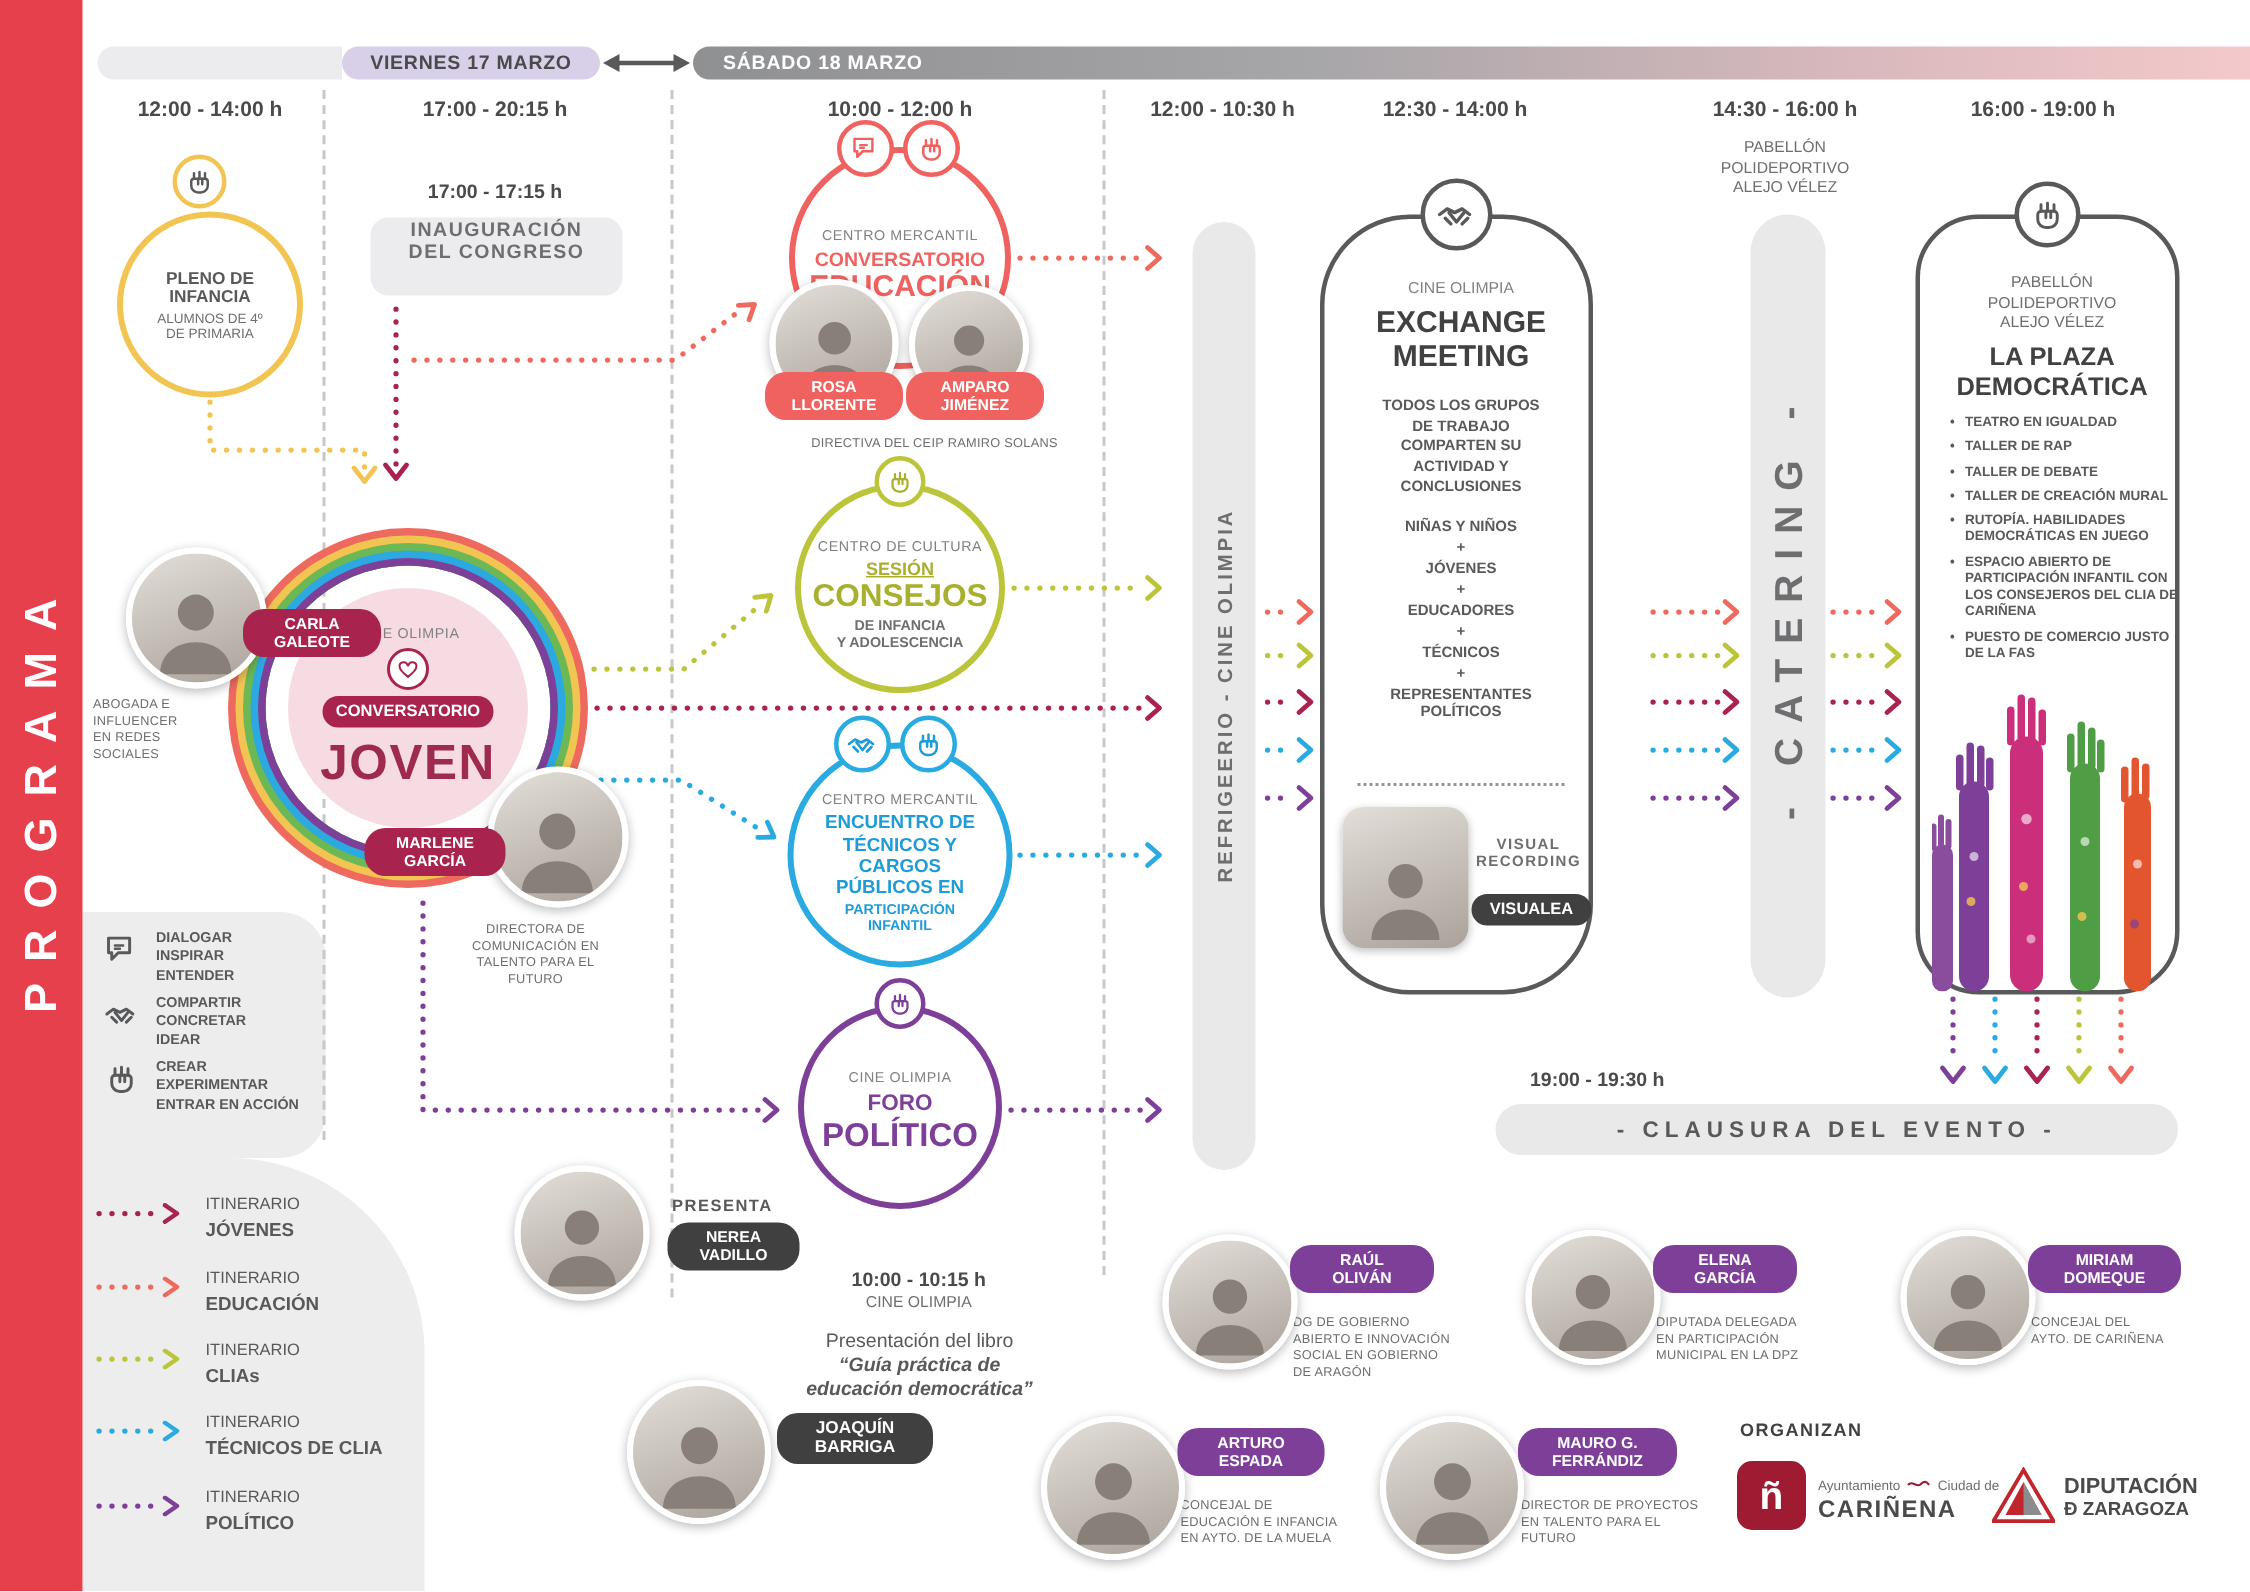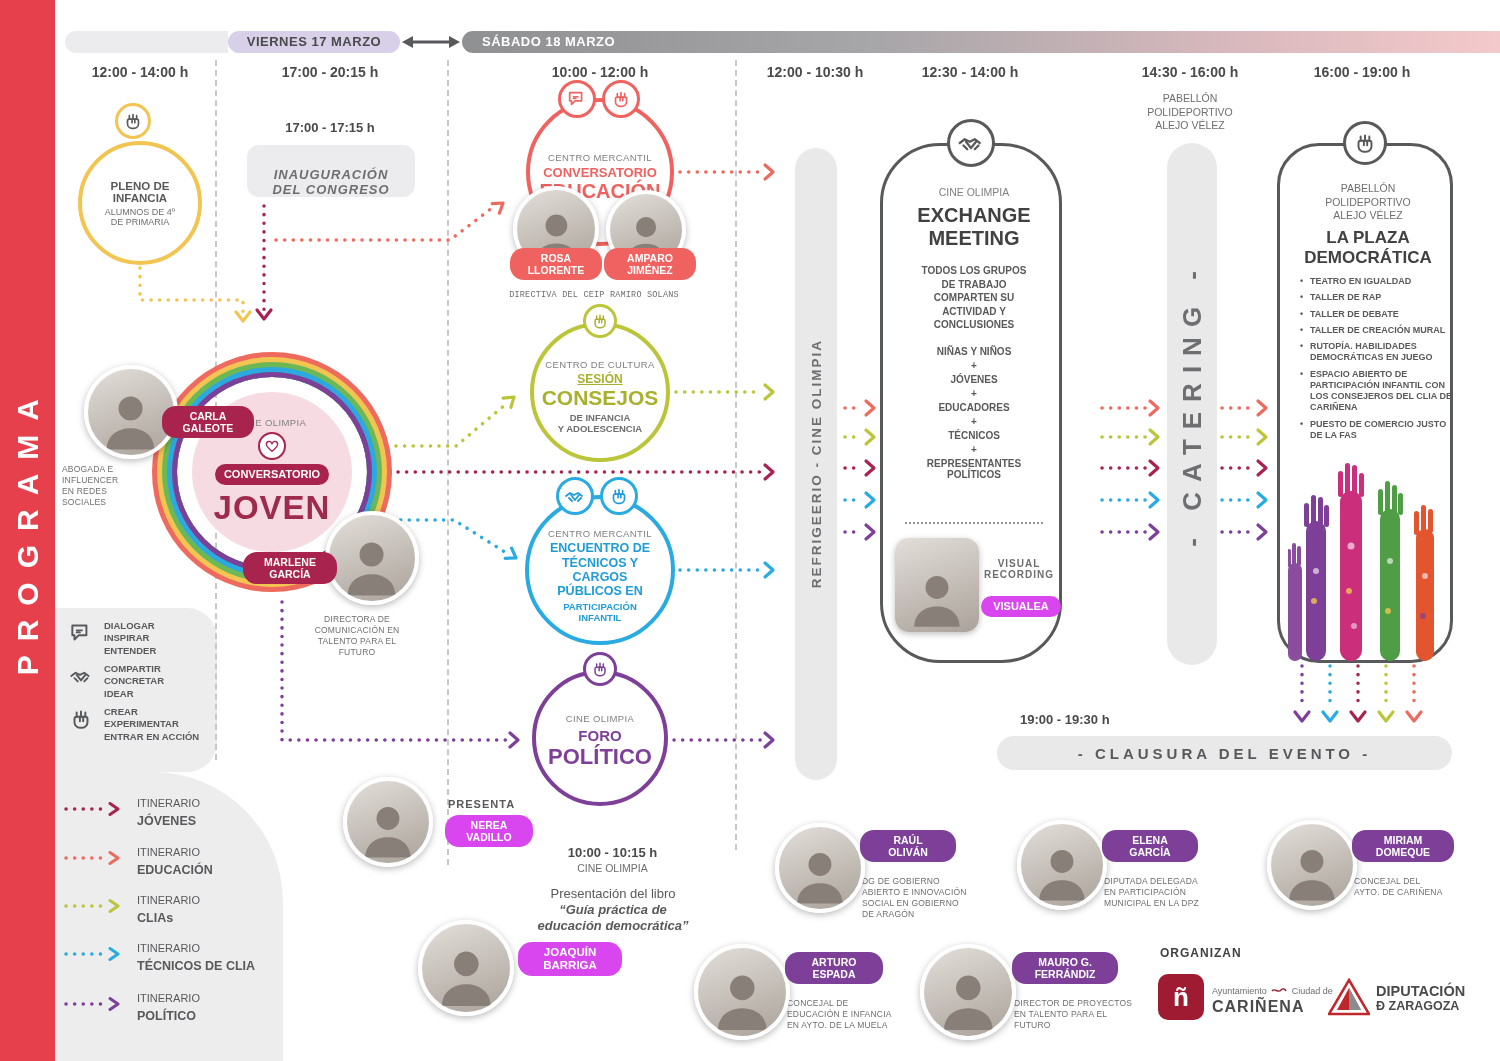--- a/index.html
+++ b/index.html
@@ -23,21 +23,21 @@
             background:linear-gradient(90deg,#8f9092 0%,#a7a6a9 40%,#d9b9bd 75%,#f4c9cb 100%);
             color:#fff;font-weight:bold;font-size:13px;line-height:22px;padding-left:20px;box-sizing:border-box;letter-spacing:.5px;}
   .time{font-weight:bold;font-size:14px;color:#4a4a4c;width:150px;text-align:center;}
   .dashcol{border-left:2px dashed #c8c8ca;width:0;}
   
   .ev{border-radius:50%;background:#fff;border-style:solid;border-width:4px;display:flex;flex-direction:column;
       align-items:center;justify-content:center;text-align:center;box-sizing:border-box;}
   .badge{border-radius:50%;background:#fff;border-style:solid;border-width:3px;display:flex;align-items:center;justify-content:center;z-index:3;box-sizing:border-box;}
   .venue{font-size:9.5px;color:#808184;letter-spacing:.4px;text-align:center;}
   .pill{color:#fff;font-weight:bold;border-radius:14px;padding:4px 9px;line-height:1.15;text-align:center;display:inline-block;font-size:10.5px;}
-  .bg-maroon{background:#a8234d;} .bg-coral{background:#f0625f;} .bg-purple{background:#7d3f98;} .bg-dark{background:#d946ef;}
+  .bg-maroon{background:#a8234d;} .bg-coral{background:#f0625f;} .bg-purple{background:#7d3f98;} .bg-dark{background:#404040;}
   .photo{border-radius:50%;background:linear-gradient(160deg,#e3ded9,#aaa29a);border:4px solid #fff;
          box-shadow:0 2px 7px rgba(0,0,0,.28);overflow:hidden;display:flex;align-items:flex-end;justify-content:center;box-sizing:border-box;z-index:3;}
   .photo svg{width:78%;height:78%;fill:#877f78;}
   .rolecap{font-size:8.5px;color:#6d6e70;line-height:1.3;letter-spacing:.2px;}
   
   #rainbow{left:177px;top:377px;width:190px;height:190px;border-radius:50%;
     box-shadow:0 0 0 5px #7d3f98,0 0 0 10px #2da9e1,0 0 0 15px #6cb854,0 0 0 20px #f2c553,0 0 0 25px #ef6a5e;}
   #joven-inner{left:192px;top:392px;width:160px;height:160px;border-radius:50%;background:#f6dce2;
     display:flex;flex-direction:column;align-items:center;justify-content:center;gap:4px;z-index:2;}
   
@@ -220,21 +220,21 @@
     <div class="pre" style="font-size:9px;color:#6d6e70;margin-top:3px;">ALUMNOS DE 4º
 DE PRIMARIA</div>
   </div>
   <div class="abs badge ic" style="left:115px;top:103px;width:36px;height:36px;border-color:#f2c553;">
     <svg width="22" height="22">
         <use href="#i-fist"></use>
       </svg>
   </div>
 
   <div class="abs c" style="left:255px;top:120px;width:150px;font-weight:bold;font-size:13px;color:#4a4a4c;">17:00 - 17:15 h</div>
-  <div class="abs layer" style="left:247px;top:145px;width:168px;height:52px;background:#ececee;border-radius:12px;display:flex;align-items:flex-end;justify-content:center;font-style:italic;">
+  <div class="abs layer" style="left:247px;top:145px;width:168px;height:52px;background:#ececee;border-radius:12px;display:flex;align-items:flex-start;justify-content:center;">
     <div class="c pre" style="font-weight:bold;font-size:13px;color:#6d6e70;letter-spacing:1px;">INAUGURACIÓN
 DEL CONGRESO</div>
   </div>
 
   <div class="abs ev layer" style="left:526px;top:98px;width:148px;height:148px;border-color:#f0625f;">
     <div class="venue" style="margin-top:10px;">CENTRO MERCANTIL</div>
     <div style="font-size:13px;font-weight:bold;color:#f0625f;margin-top:2px;">CONVERSATORIO</div>
     <div style="font-size:20px;font-weight:bold;color:#f0625f;">EDUCACIÓN</div>
   </div>
   <div class="abs badge" style="left:558px;top:80px;width:38px;height:38px;border-color:#f0625f;color:#f0625f;">
@@ -254,21 +254,21 @@
   </div>
   <div class="abs photo" style="left:606px;top:190px;width:80px;height:80px;">
     <svg>
         <use href="#i-person"></use>
       </svg>
   </div>
   <div class="abs pill bg-coral pre layer" style="left:510px;top:248px;width:74px;z-index:4;">ROSA
 LLORENTE</div>
   <div class="abs pill bg-coral pre layer" style="left:604px;top:248px;width:74px;z-index:4;">AMPARO
 JIMÉNEZ</div>
-  <div class="abs c rolecap" style="left:499px;top:290px;width:190px;font-family:Liberation Mono, monospace;">DIRECTIVA DEL CEIP RAMIRO SOLANS</div>
+  <div class="abs c rolecap" style="left:528px;top:290px;width:190px;">DIRECTIVA DEL CEIP RAMIRO SOLANS</div>
 
   <div class="abs" id="rainbow"></div>
   <div class="abs" id="joven-inner">
     <div class="venue">CINE OLIMPIA</div>
     <div class="badge" style="position:static;width:28px;height:28px;border-width:2.5px;border-color:#a8234d;color:#a8234d;">
       <svg width="18" height="18">
           <use href="#i-heart"></use>
         </svg>
     </div>
     <div class="pill bg-maroon" style="font-size:11px;">CONVERSATORIO</div>

